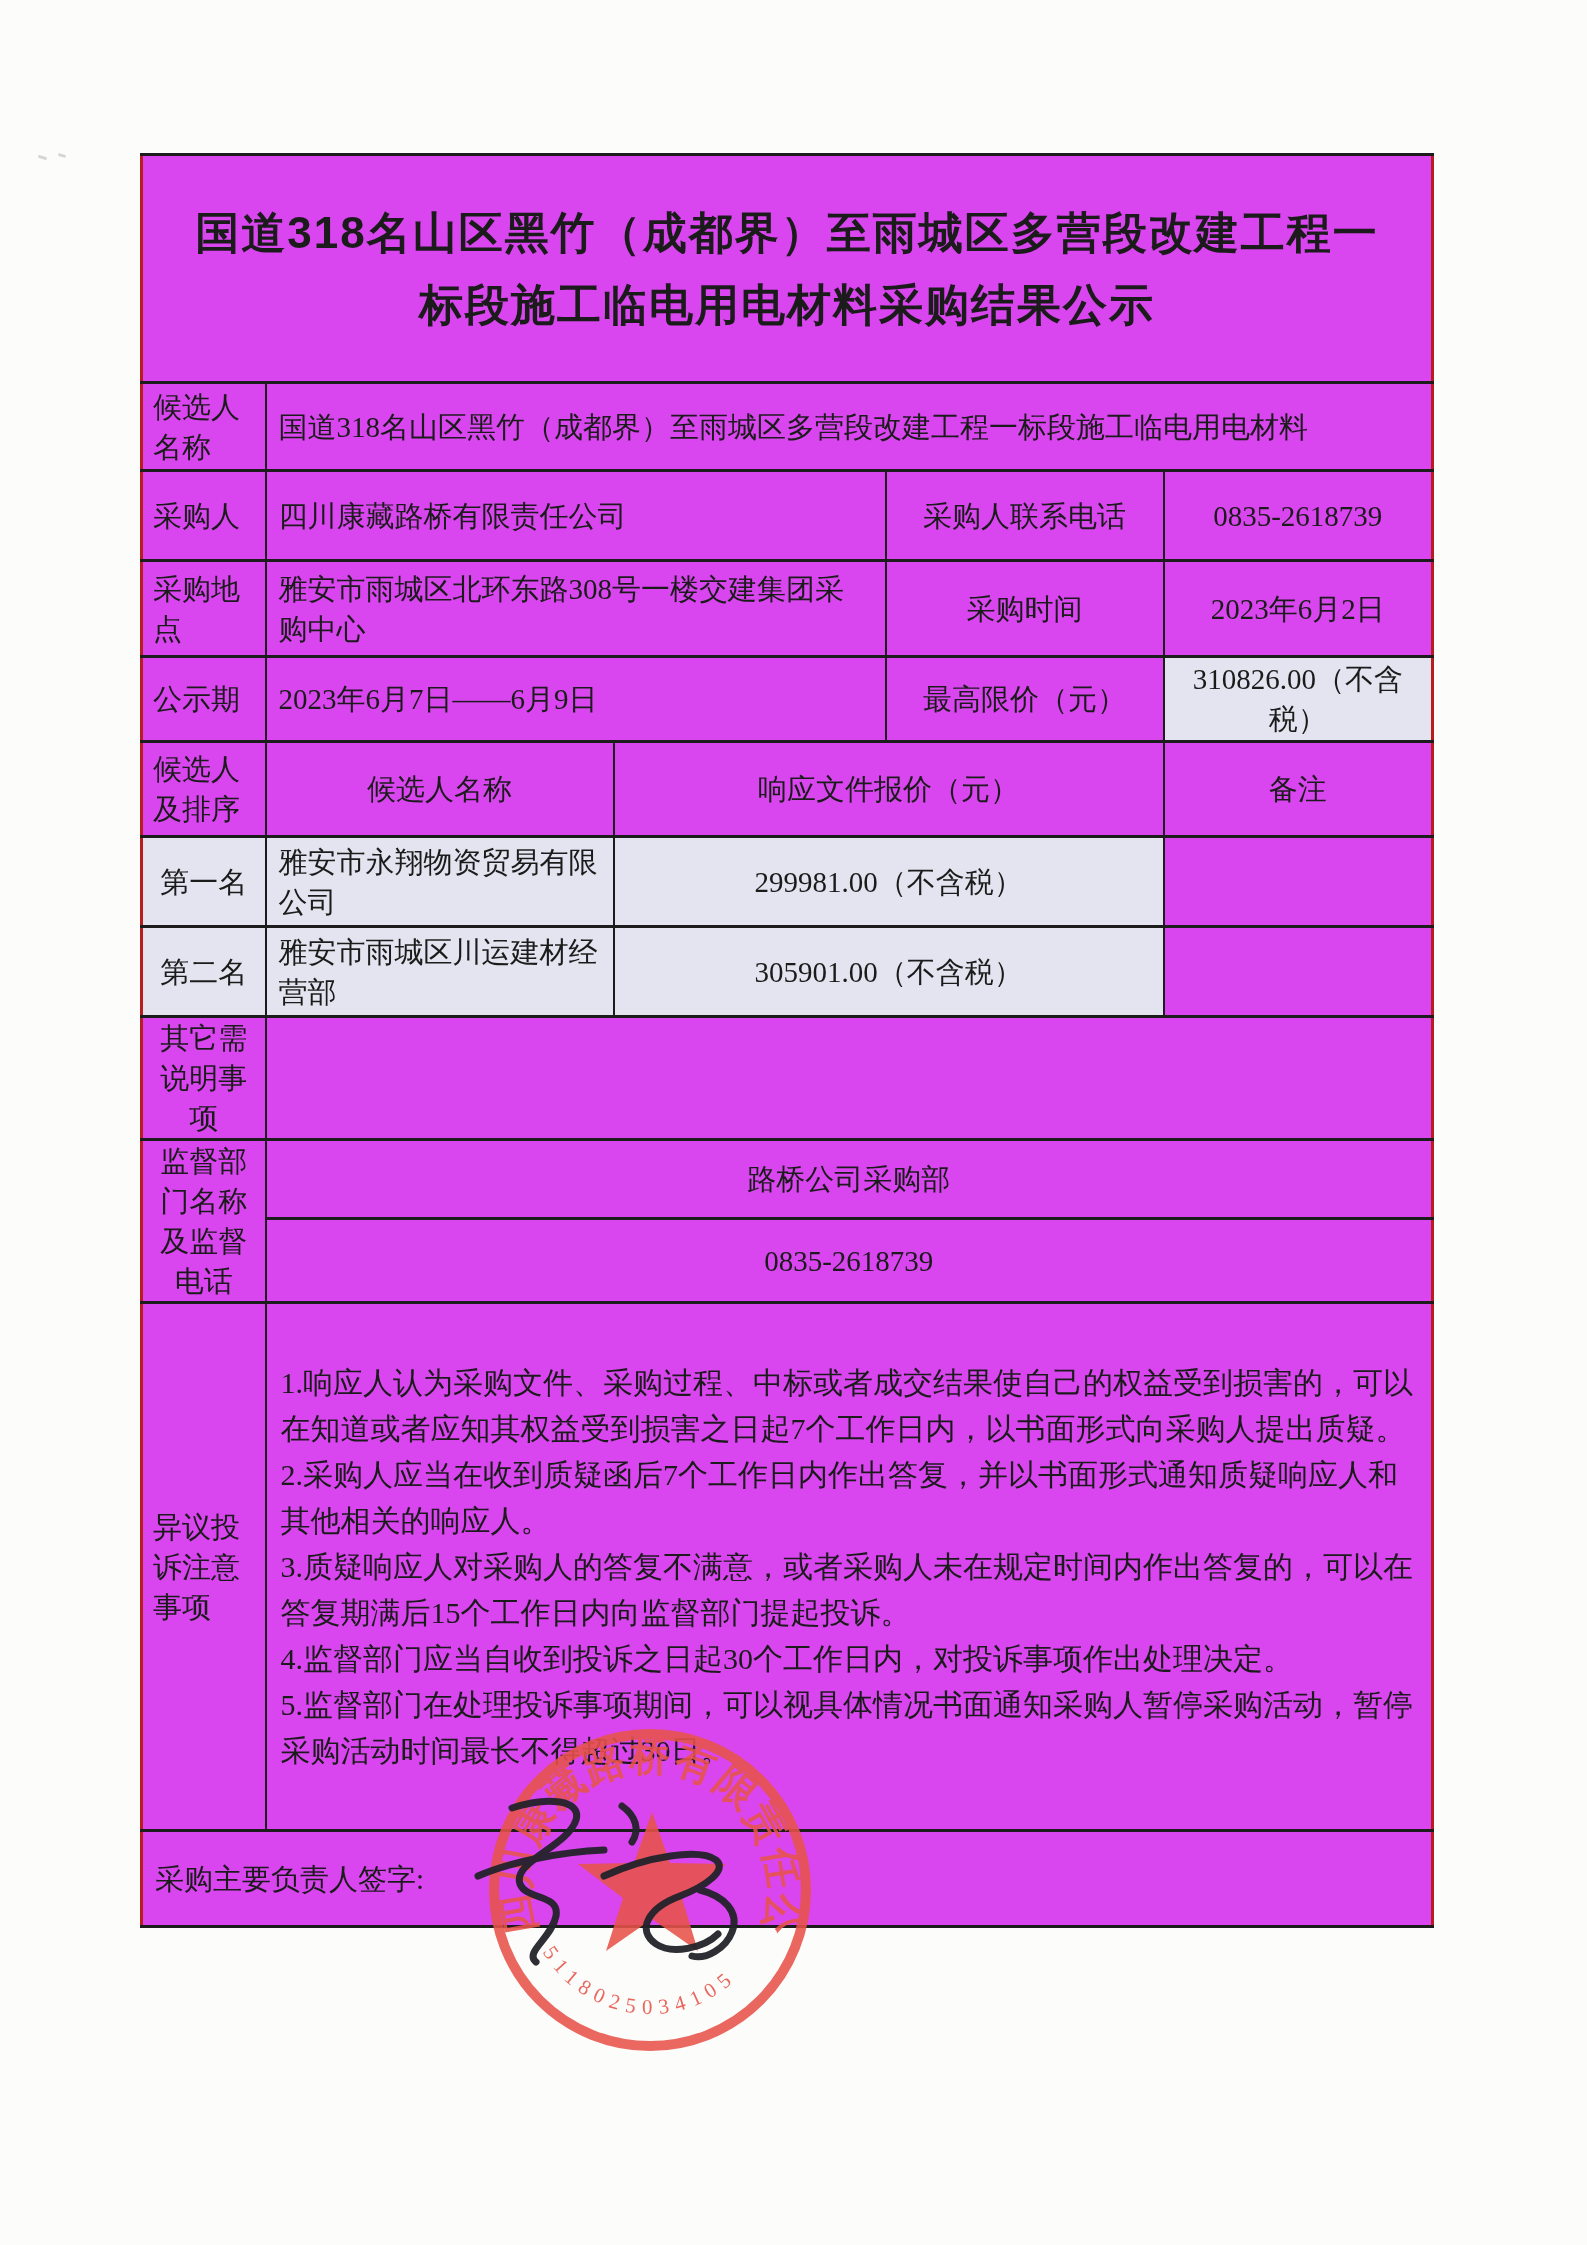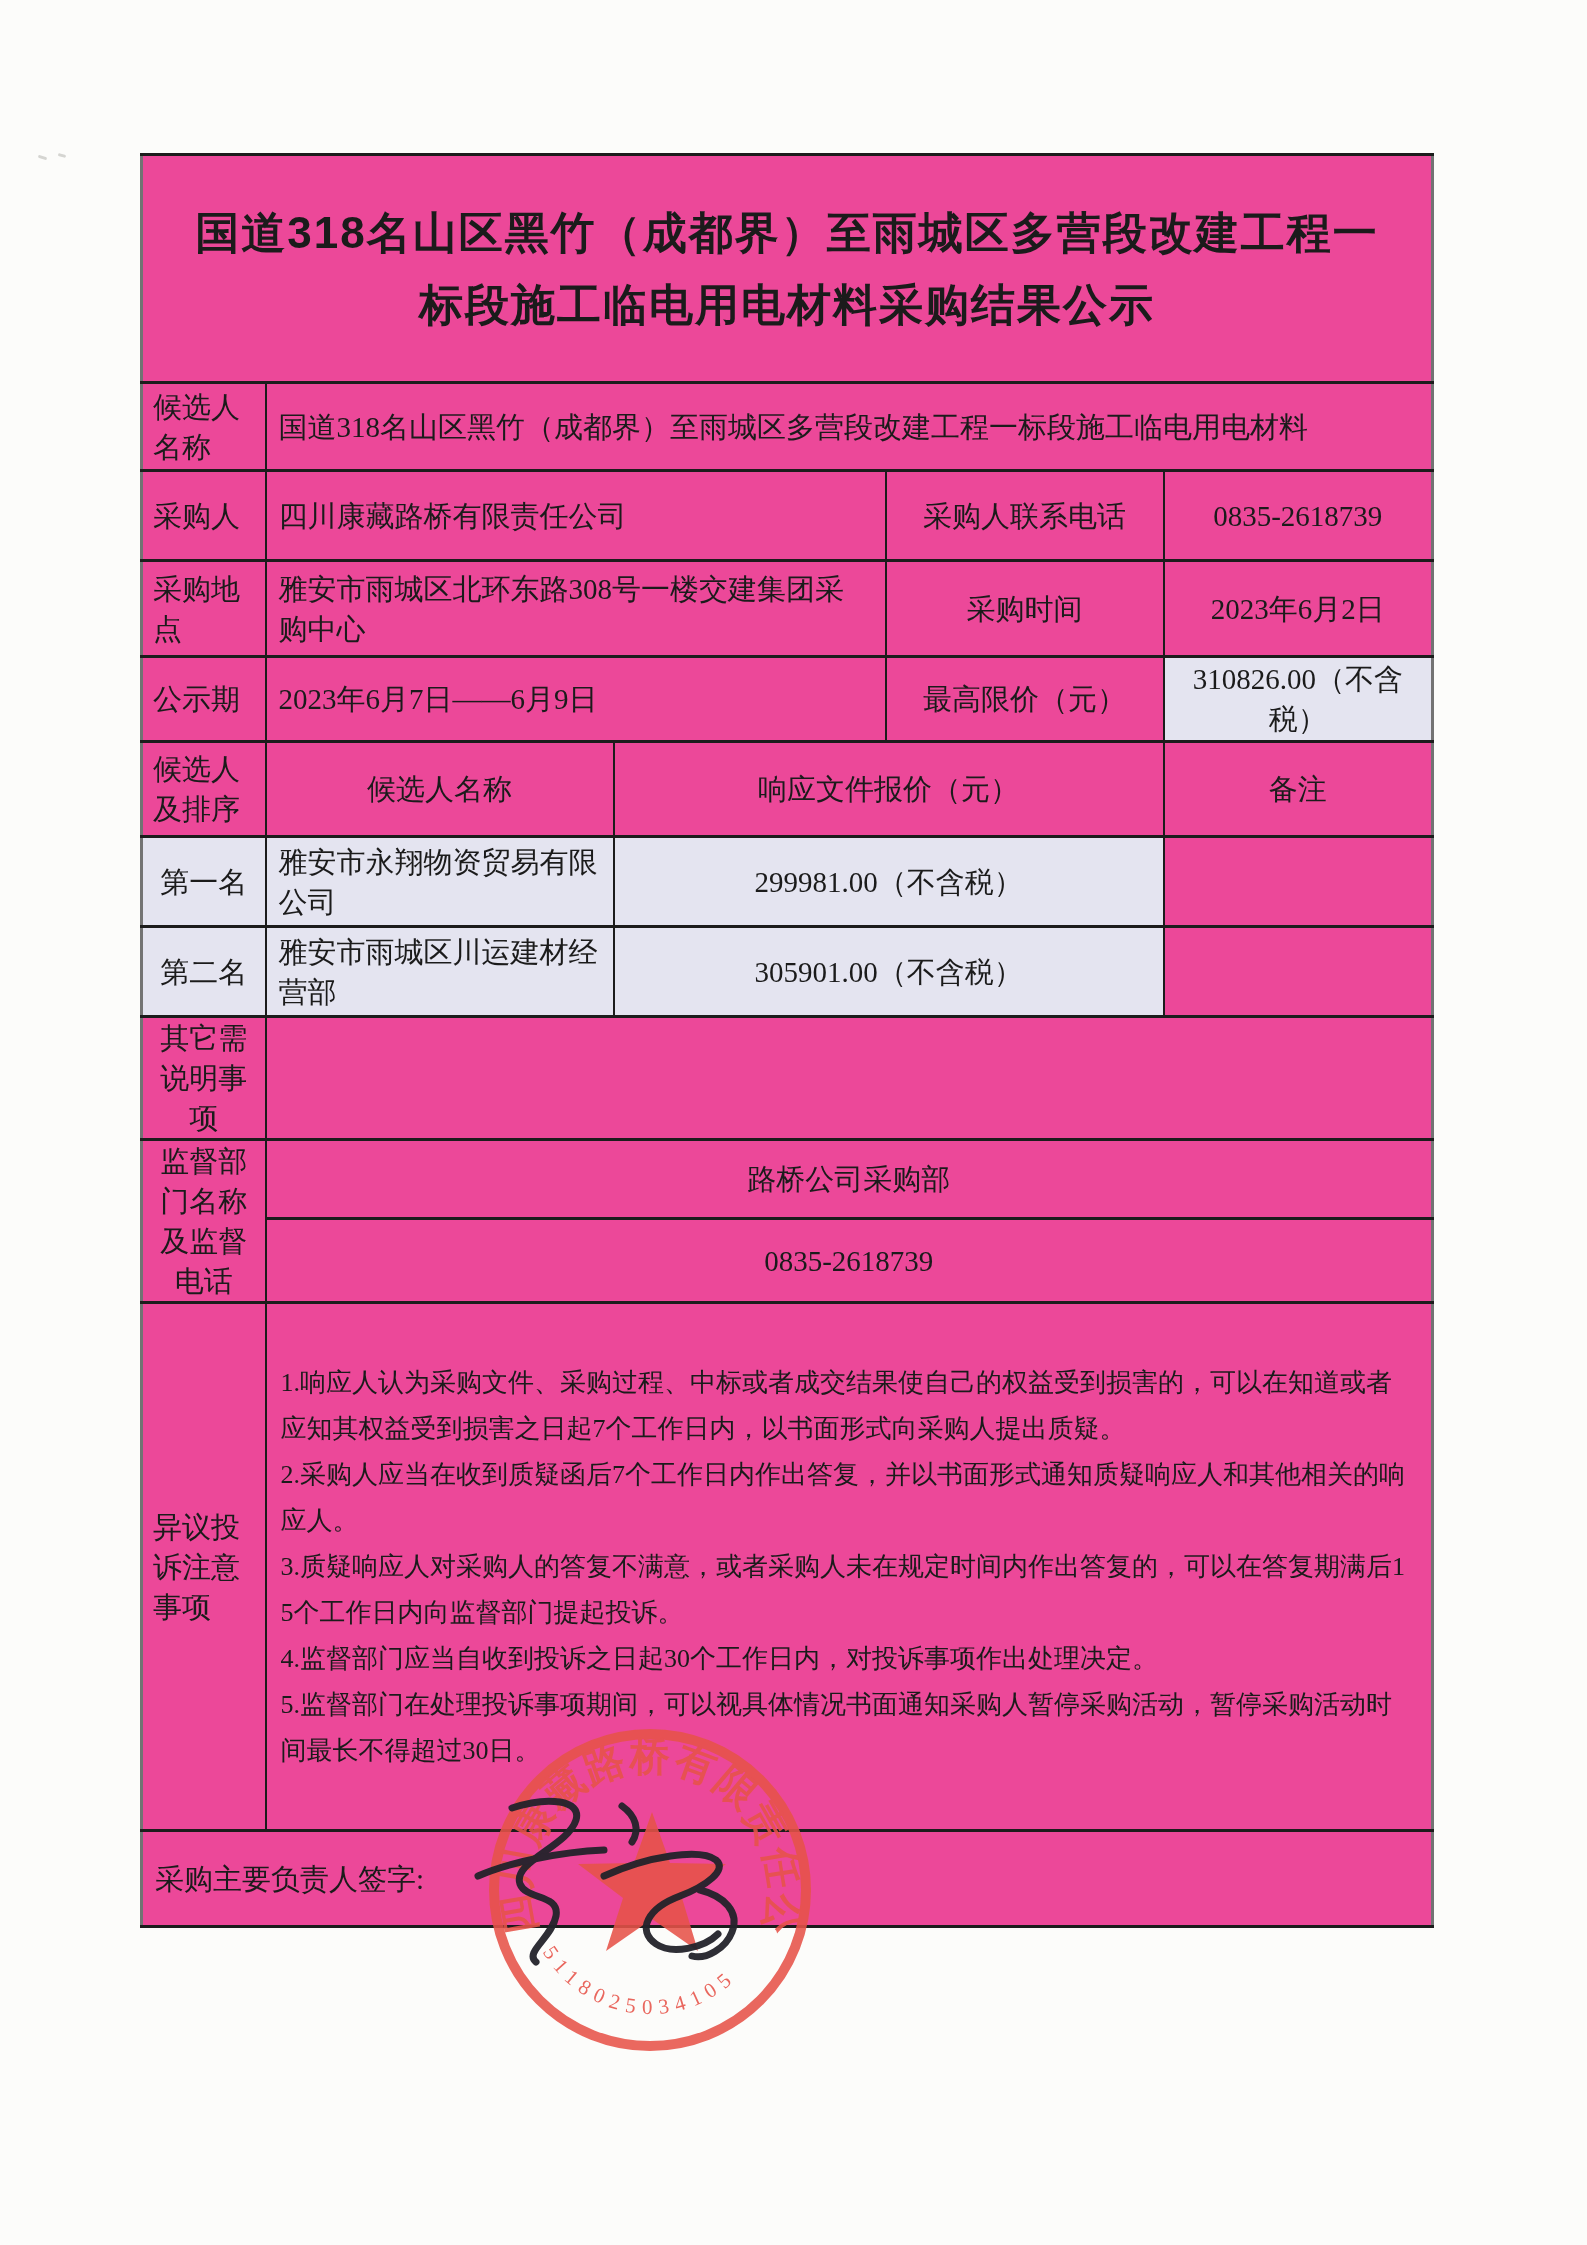--- a/index.html
+++ b/index.html
@@ -9,22 +9,22 @@
     background:#fcfcfa;
     font-family:"Liberation Serif", serif;
     color:#1b1b1b;
     overflow:hidden;
   }
   .doc-table{
     position:absolute;left:140px;top:153px;
     width:1291px;
     border-collapse:collapse;
     table-layout:fixed;
-    border:3px solid #737373;
-    background:#ec4899;
+    border:3px solid #b91c1c;
+    background:#d946ef;
     padding-left:48px;
   }
   .doc-table td{
     border:2px solid #1c1c1c;
     border-top-width:3px;
     border-bottom-width:3px;
     vertical-align:middle;
     font-size:29px;
     line-height:40px;
     padding:0 12px;
@@ -50,21 +50,21 @@
   .title-cell{
     text-align:center;
     font-family:"Liberation Sans", sans-serif;
     font-weight:bold;
     font-size:44px !important;
     line-height:72px !important;
     letter-spacing:2px;
     padding:0 44px !important;
   }
   .obj-cell{padding:10px 14px !important;}
-  .obj-item{font-size:26px;line-height:46px;}
+  .obj-item{font-size:30px;line-height:46px;}
   .overlay{
     position:absolute;left:0;top:0;
     pointer-events:none;
   }
   .smudge{
     position:absolute;
     background:#b4b4ae;
     opacity:.55;
     border-radius:2px;
   }

